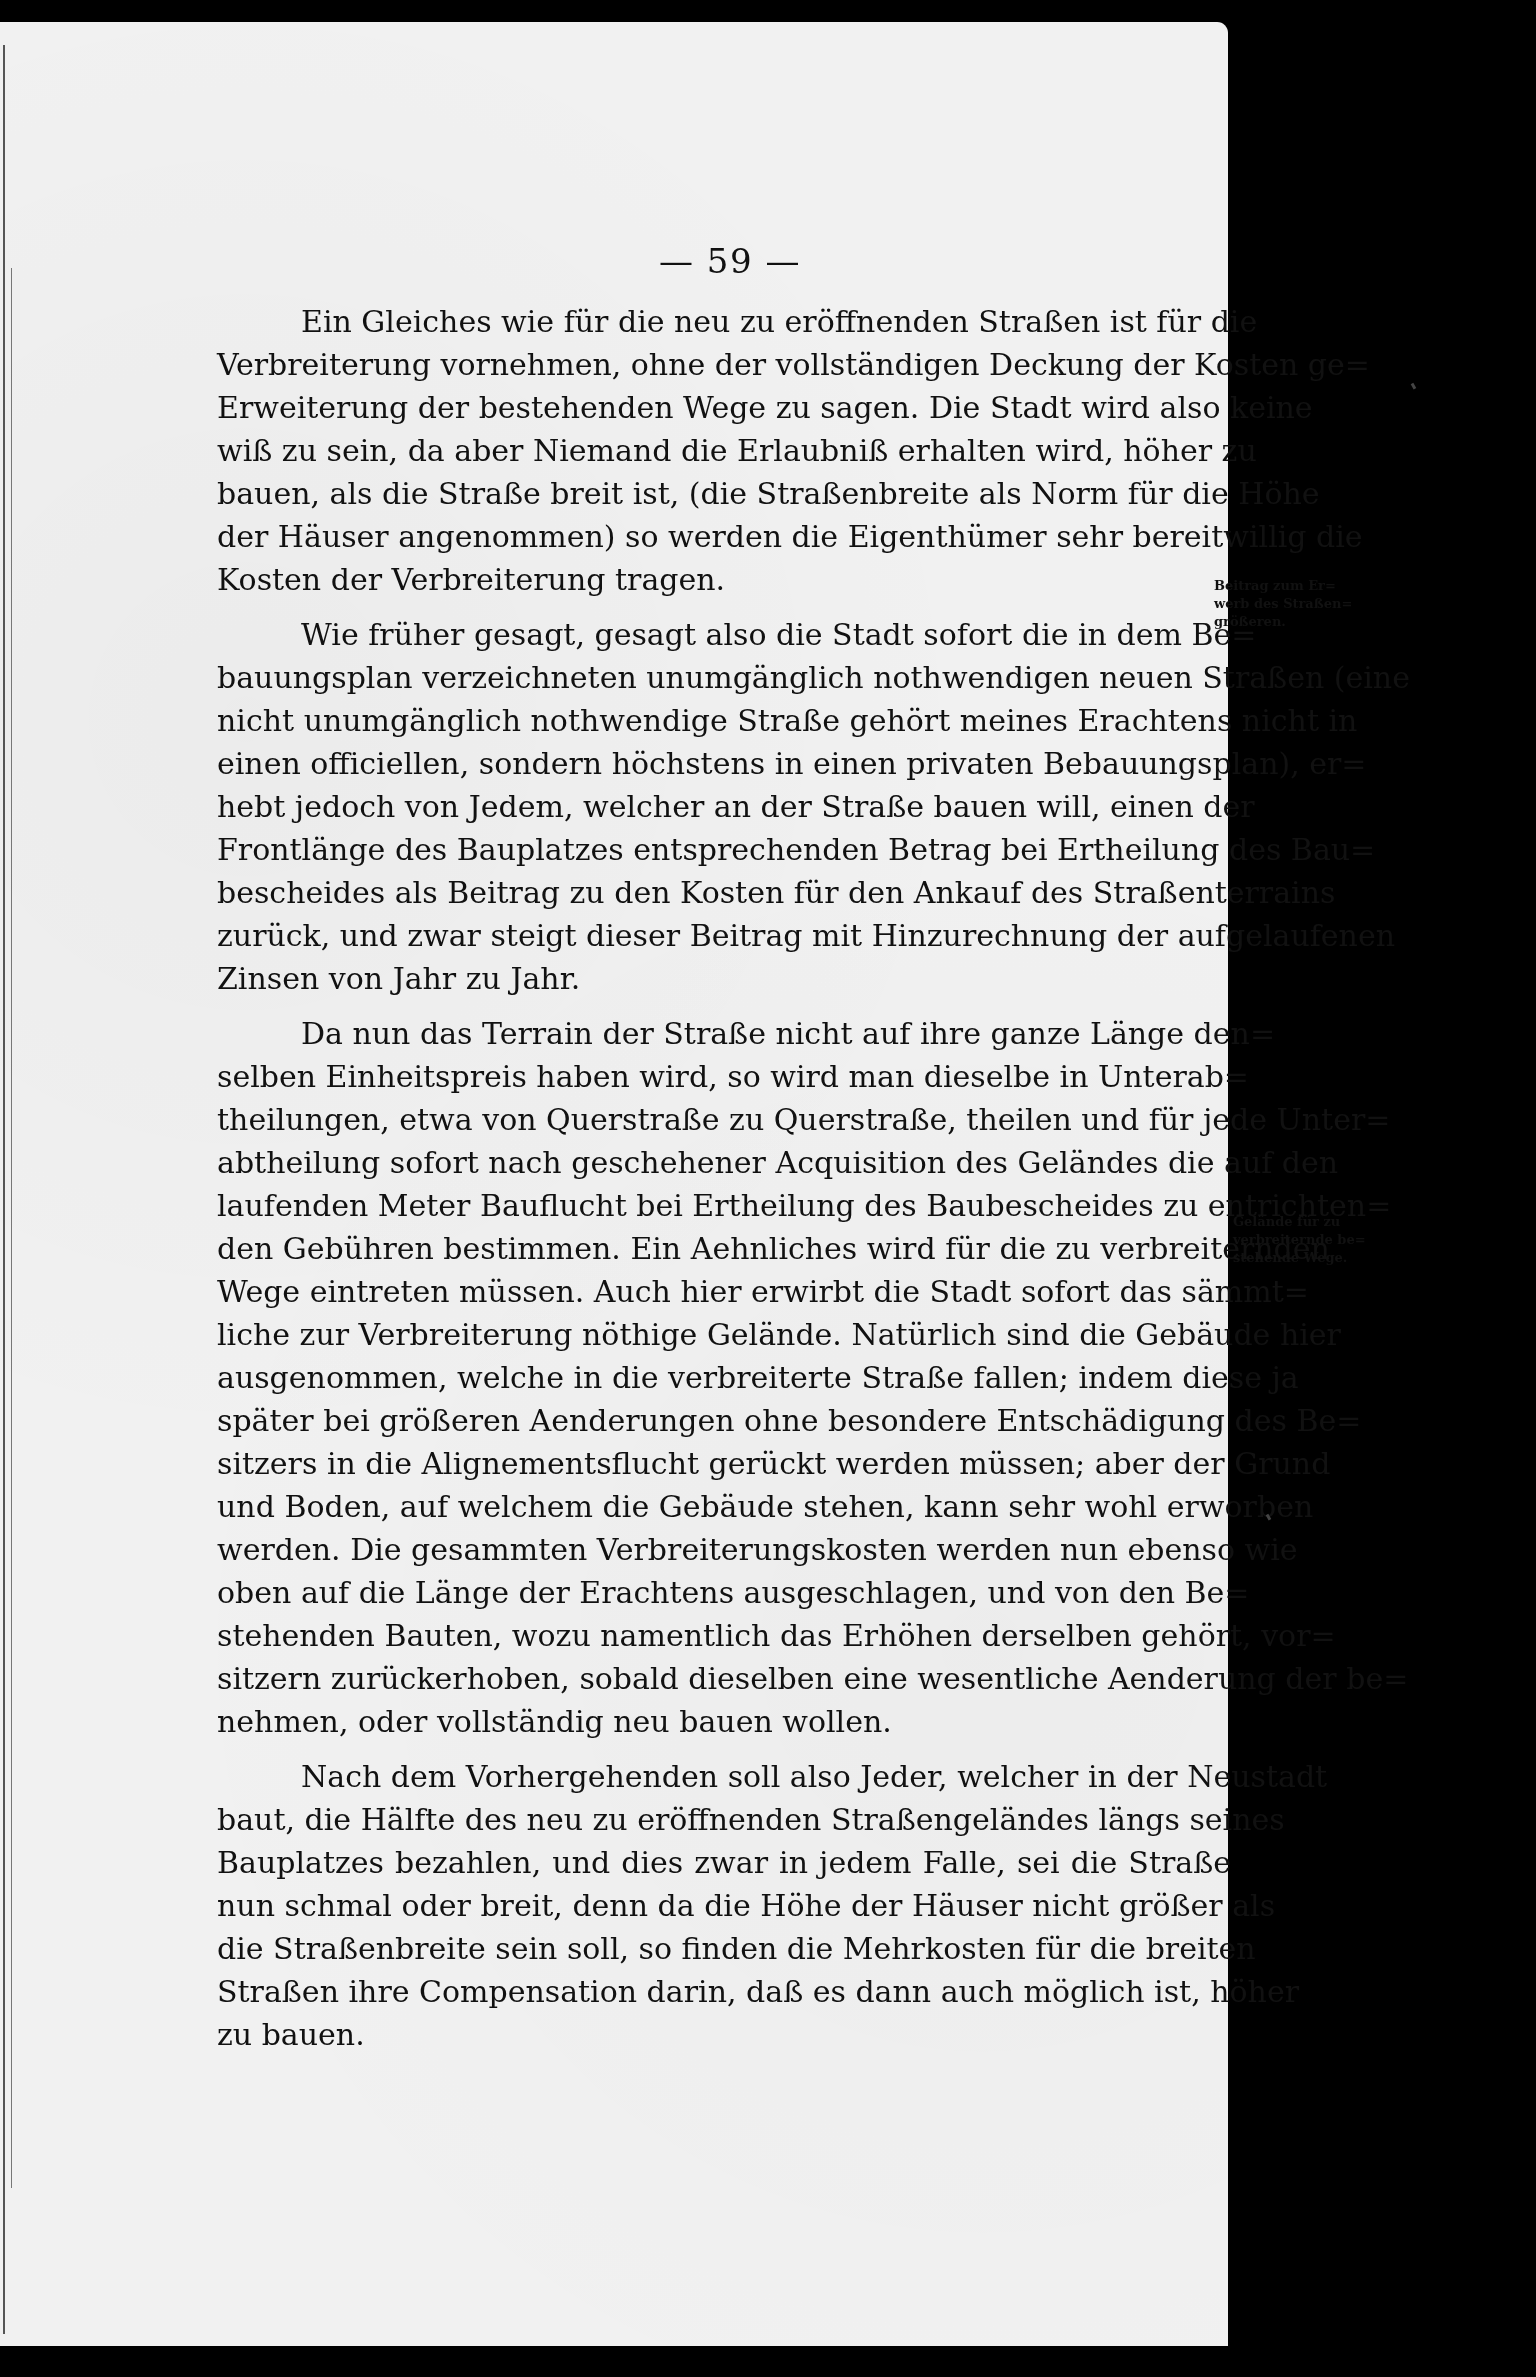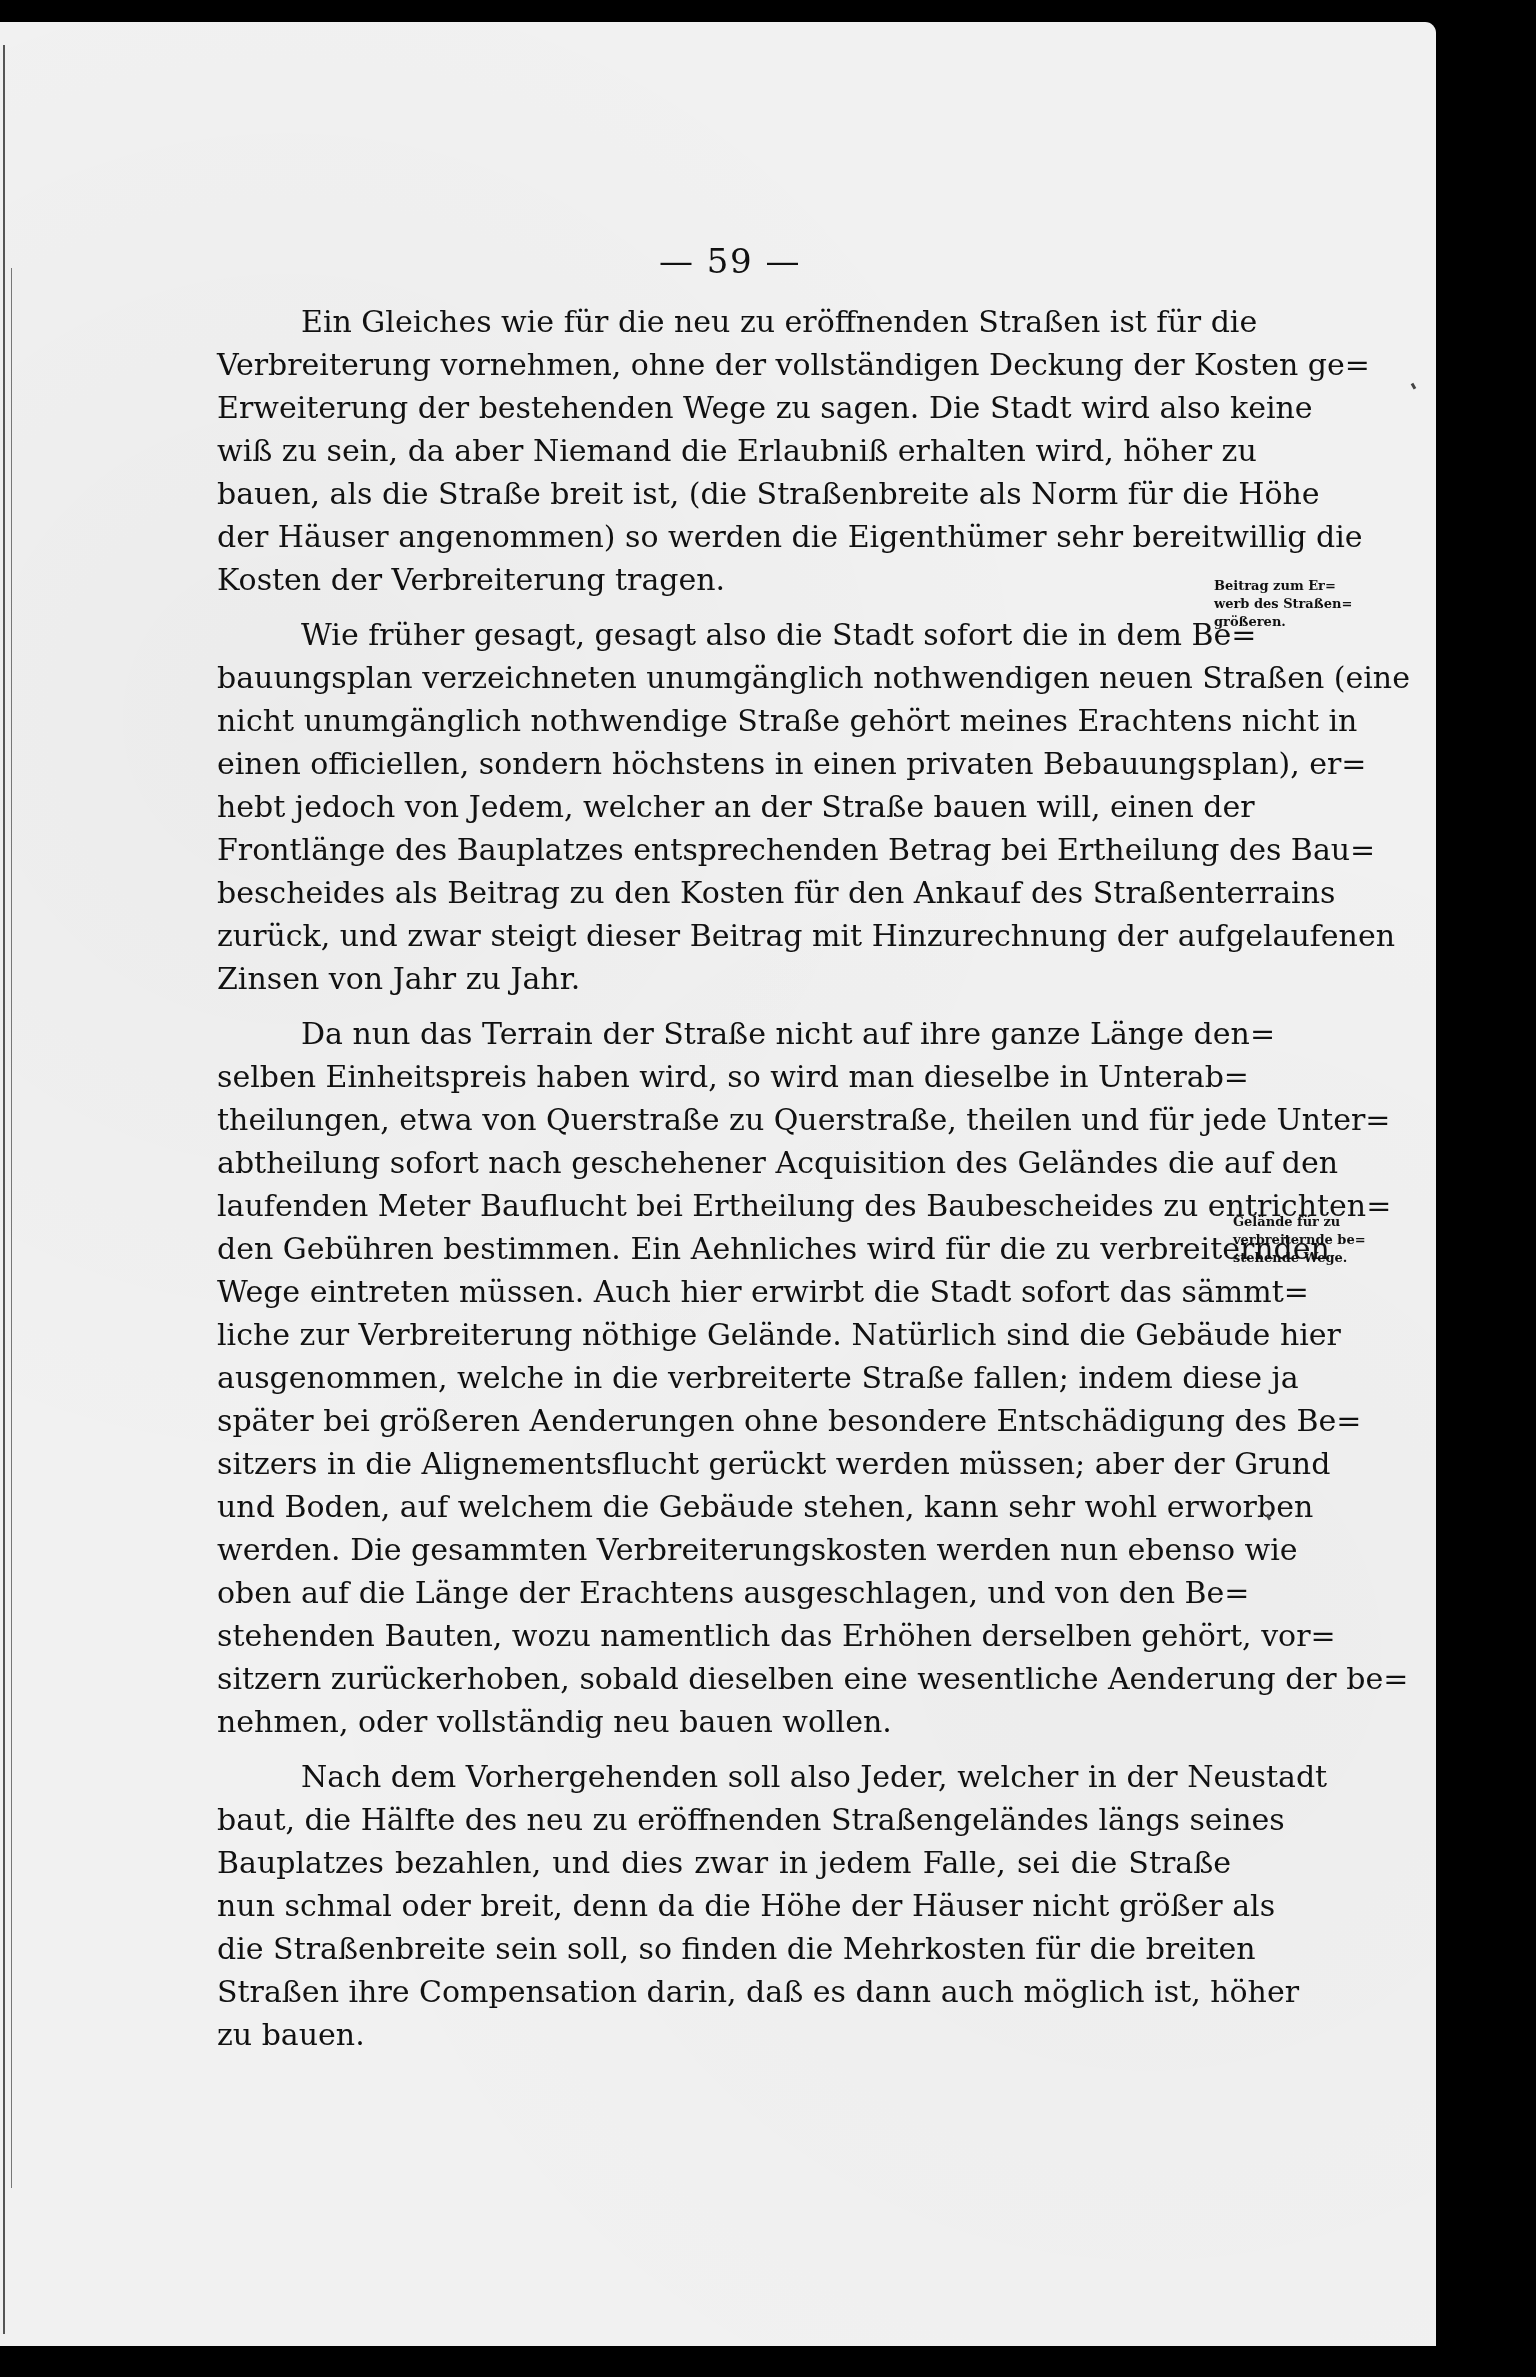--- a/index.html
+++ b/index.html
@@ -10,21 +10,21 @@
   body {
     width: 1536px;
     height: 2377px;
     position: relative;
     overflow: hidden;
   }
   .page {
     position: absolute;
     left: 0;
     top: 21.5px;
-    width: 1436px;
+    width: 1228px;
     height: 2324px;
     background: #f1f1f1;
     border-top-right-radius: 10.8px;
     background-image:
       radial-gradient(circle at 20% 30%, rgba(0,0,0,0.025) 0, transparent 40%),
       radial-gradient(circle at 80% 70%, rgba(0,0,0,0.02) 0, transparent 45%);
   }
   .left-edge {
     position: absolute;
     left: 3.1px;

